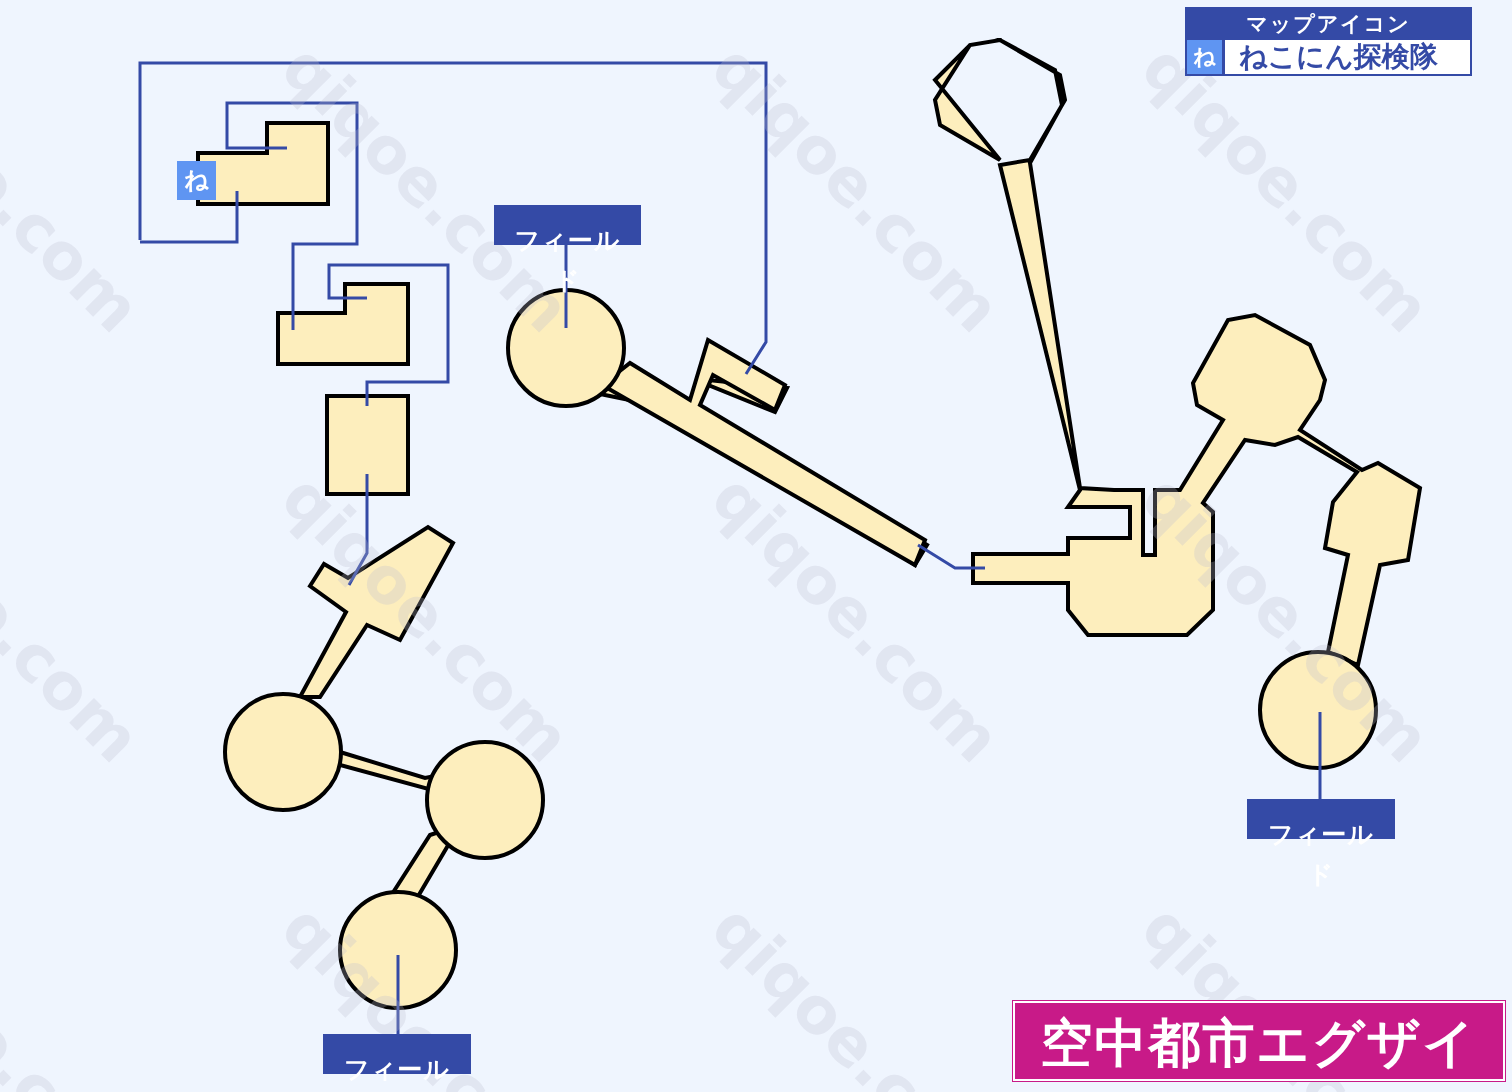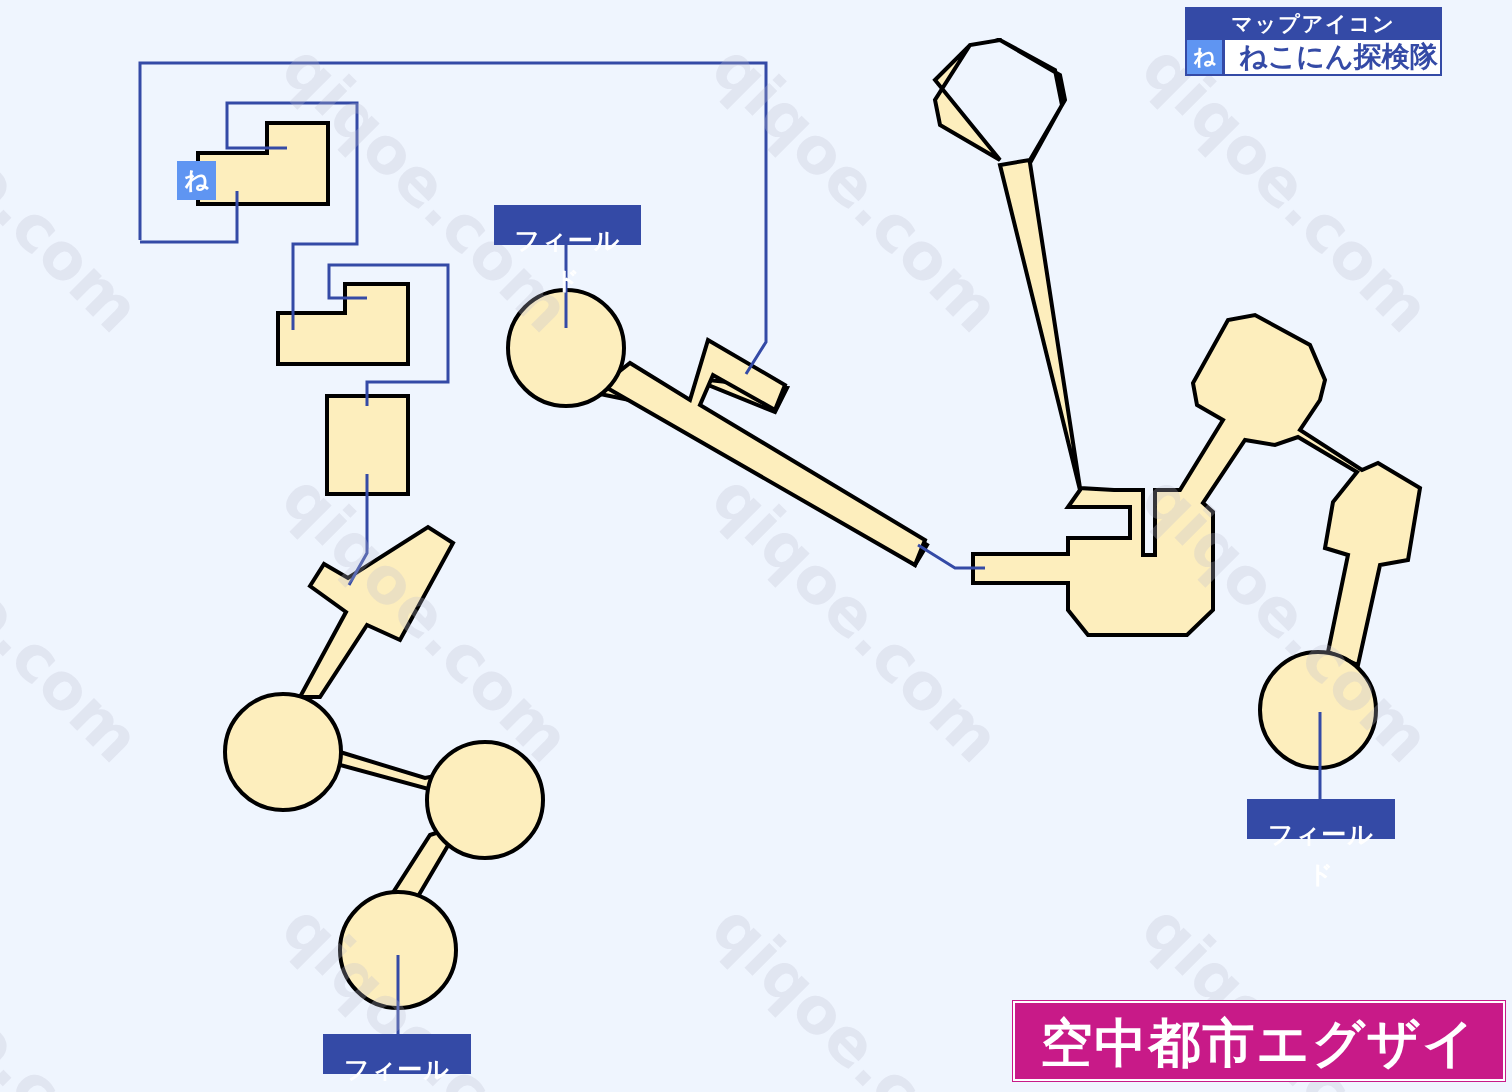--- a/index.html
+++ b/index.html
@@ -17,21 +17,21 @@
     white-space: nowrap; pointer-events: none;
   }
   .field-label {
     position: absolute; background: #344aa6; color: #fff;
     font-family: "DejaVu Sans", sans-serif; font-weight: bold;
     font-size: 25px; line-height: 40px; height: 40px;
     padding: 16px 8px; box-sizing: border-box; text-align: center;
     letter-spacing: 1px;
   }
   .legend {
-    position: absolute; left: 1185px; top: 7px; width: 257px;
+    position: absolute; left: 1185px; top: 7px; width: 287px;
     border: 2px solid #344aa6; background: #344aa6; box-sizing: border-box;
   }
   .legend-title {
     color: #fff; font-weight: bold; font-size: 21px; text-align: center;
     height: 31px; line-height: 31px; letter-spacing: 2px;
   }
   .legend-row { display: flex; height: 34px; }
   .legend-icon {
     width: 35px; background: #5f95f2; color: #fff; font-weight: bold;
     font-size: 22px; text-align: center; line-height: 34px;

